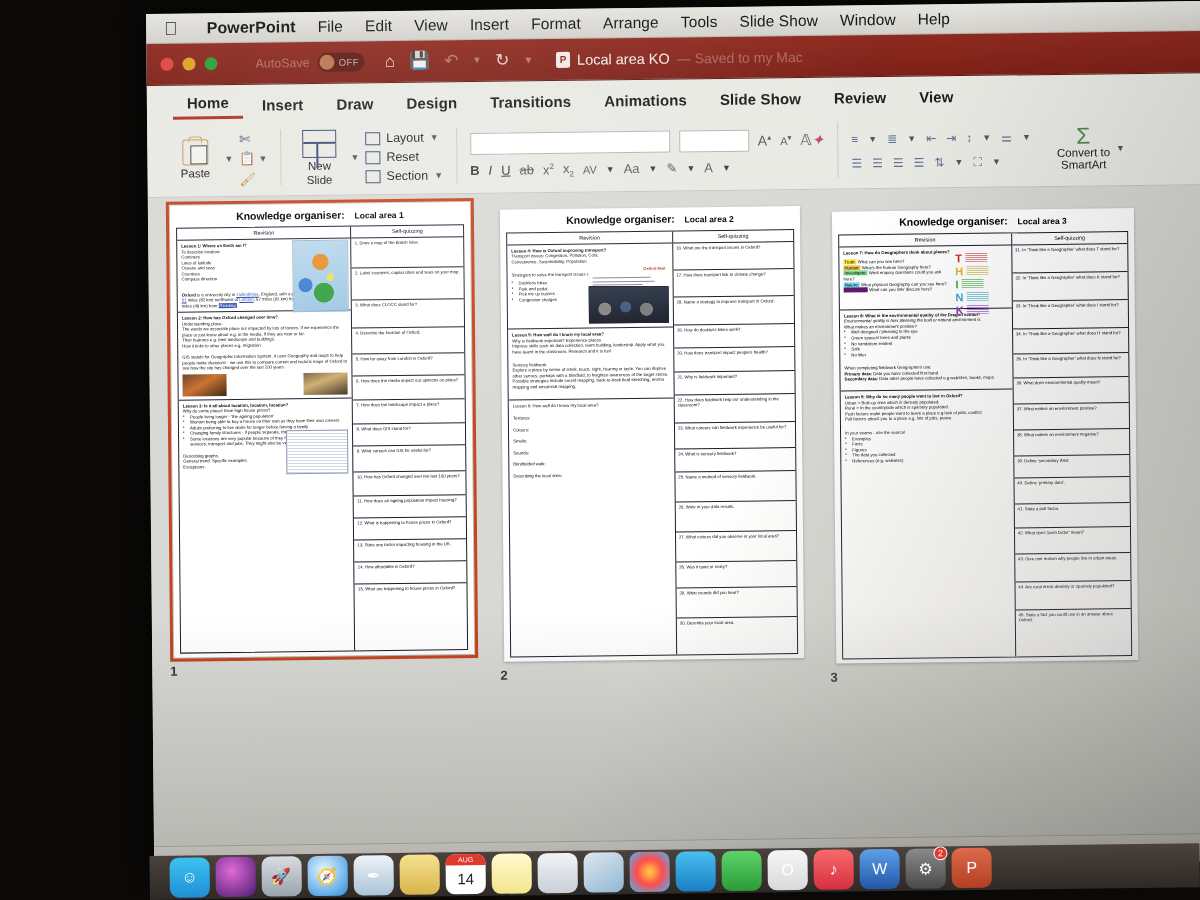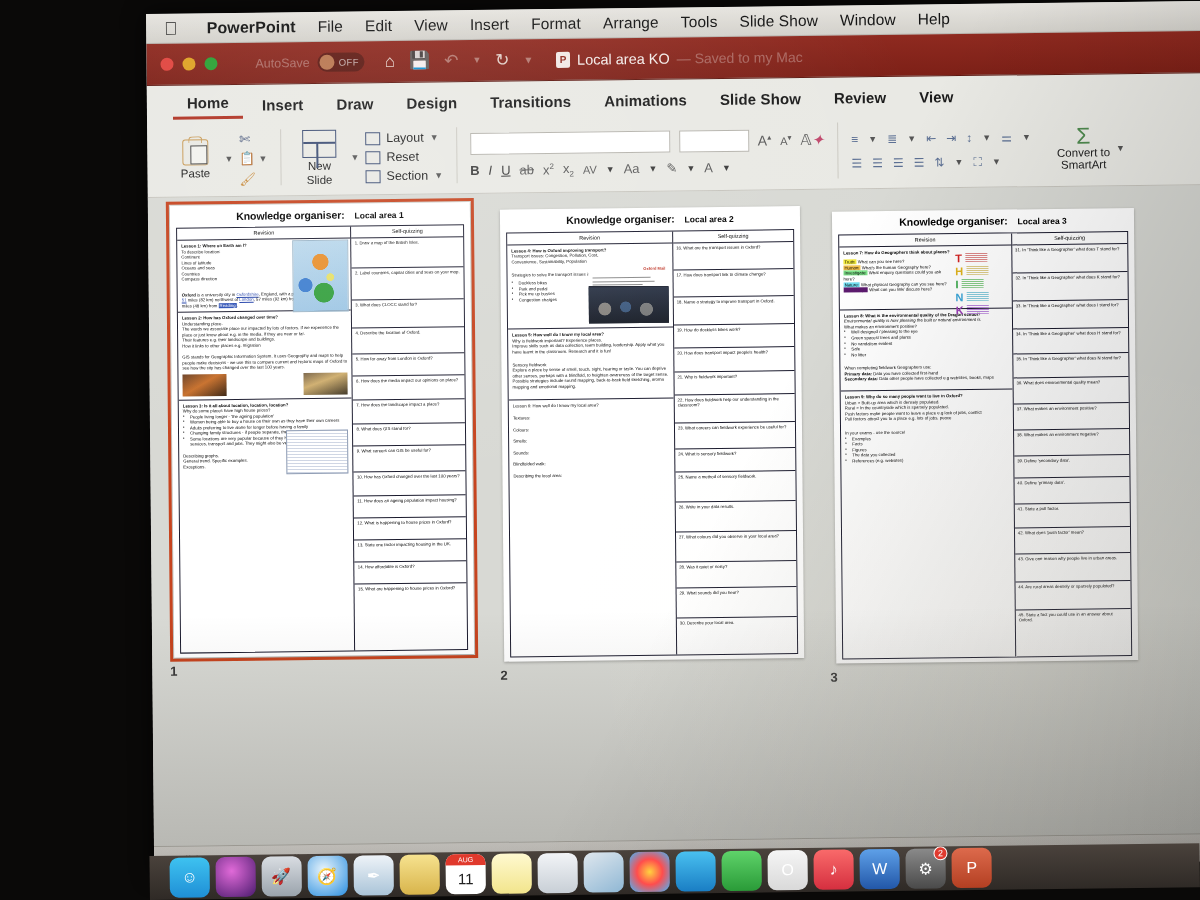--- a/index.html
+++ b/index.html
@@ -658,21 +658,21 @@
 
 <div id="dock">
     <span class="app" style="background: linear-gradient(rgb(62, 194, 240), rgb(31, 143, 214)); display: flex; align-items: center; justify-content: center; color: rgb(255, 255, 255); font-size: 16px; font-family: &quot;Liberation Sans&quot;, sans-serif;">☺</span>
     <span class="app" style="background: radial-gradient(circle at 40% 35%, rgb(224, 106, 216), rgb(74, 27, 110)); display: flex; align-items: center; justify-content: center; color: rgb(255, 255, 255); font-size: 16px; font-family: &quot;Liberation Sans&quot;, sans-serif;"></span>
     <span class="app" style="background: linear-gradient(rgb(217, 221, 226), rgb(154, 163, 172)); display: flex; align-items: center; justify-content: center; color: rgb(255, 255, 255); font-size: 16px; font-family: &quot;Liberation Sans&quot;, sans-serif;">🚀</span>
     <span class="app" style="background: radial-gradient(circle at 40% 35%, rgb(232, 244, 251), rgb(43, 143, 224)); display: flex; align-items: center; justify-content: center; color: rgb(255, 255, 255); font-size: 16px; font-family: &quot;Liberation Sans&quot;, sans-serif;">🧭</span>
     <span class="app" style="background: linear-gradient(rgb(238, 243, 248), rgb(170, 196, 216)); display: flex; align-items: center; justify-content: center; color: rgb(255, 255, 255); font-size: 16px; font-family: &quot;Liberation Sans&quot;, sans-serif;">✒</span>
     <span class="app" style="background: linear-gradient(rgb(246, 226, 143), rgb(216, 180, 75)); display: flex; align-items: center; justify-content: center; color: rgb(255, 255, 255); font-size: 16px; font-family: &quot;Liberation Sans&quot;, sans-serif;"></span>
     <span class="app" style="background: rgb(255, 255, 255); display: flex; align-items: center; justify-content: center; color: rgb(34, 34, 34); font-size: 16px; font-family: &quot;Liberation Sans&quot;, sans-serif;">
       <span style="position: absolute; top: 0px; left: 0px; right: 0px; height: 11px; background: rgb(224, 57, 44); color: rgb(255, 255, 255); font-size: 7px; display: flex; align-items: center; justify-content: center; border-radius: 9px 9px 0px 0px;">AUG</span>
-      <span style="margin-top: 8px; font-size: 15px; color: rgb(34, 34, 34);">11</span>
+      <span style="margin-top: 8px; font-size: 15px; color: rgb(34, 34, 34);">14</span>
     </span>
     <span class="app" style="background: linear-gradient(rgb(255, 249, 208), rgb(242, 229, 140)); display: flex; align-items: center; justify-content: center; color: rgb(255, 255, 255); font-size: 16px; font-family: &quot;Liberation Sans&quot;, sans-serif;"></span>
     <span class="app" style="background: linear-gradient(rgb(242, 244, 247), rgb(200, 207, 214)); display: flex; align-items: center; justify-content: center; color: rgb(255, 255, 255); font-size: 16px; font-family: &quot;Liberation Sans&quot;, sans-serif;"></span>
     <span class="app" style="background: linear-gradient(150deg, rgb(223, 231, 238), rgb(143, 183, 212)); display: flex; align-items: center; justify-content: center; color: rgb(255, 255, 255); font-size: 16px; font-family: &quot;Liberation Sans&quot;, sans-serif;"></span>
     <span class="app" style="background: radial-gradient(circle, rgb(255, 210, 63), rgb(255, 77, 77) 45%, rgb(63, 184, 255)); display: flex; align-items: center; justify-content: center; color: rgb(255, 255, 255); font-size: 16px; font-family: &quot;Liberation Sans&quot;, sans-serif;"></span>
     <span class="app" style="background: linear-gradient(rgb(73, 192, 240), rgb(26, 126, 196)); display: flex; align-items: center; justify-content: center; color: rgb(255, 255, 255); font-size: 16px; font-family: &quot;Liberation Sans&quot;, sans-serif;"></span>
     <span class="app" style="background: linear-gradient(rgb(95, 211, 106), rgb(42, 155, 56)); display: flex; align-items: center; justify-content: center; color: rgb(255, 255, 255); font-size: 16px; font-family: &quot;Liberation Sans&quot;, sans-serif;"></span>
     <span class="app" style="background: linear-gradient(rgb(245, 245, 245), rgb(217, 217, 217)); display: flex; align-items: center; justify-content: center; color: rgb(255, 255, 255); font-size: 16px; font-family: &quot;Liberation Sans&quot;, sans-serif;">O</span>
     <span class="app" style="background: linear-gradient(rgb(249, 106, 106), rgb(213, 47, 63)); display: flex; align-items: center; justify-content: center; color: rgb(255, 255, 255); font-size: 16px; font-family: &quot;Liberation Sans&quot;, sans-serif;">♪</span>
     <span class="app" style="background: linear-gradient(rgb(94, 160, 232), rgb(34, 87, 168)); display: flex; align-items: center; justify-content: center; color: rgb(255, 255, 255); font-size: 16px; font-family: &quot;Liberation Sans&quot;, sans-serif;">W</span>

